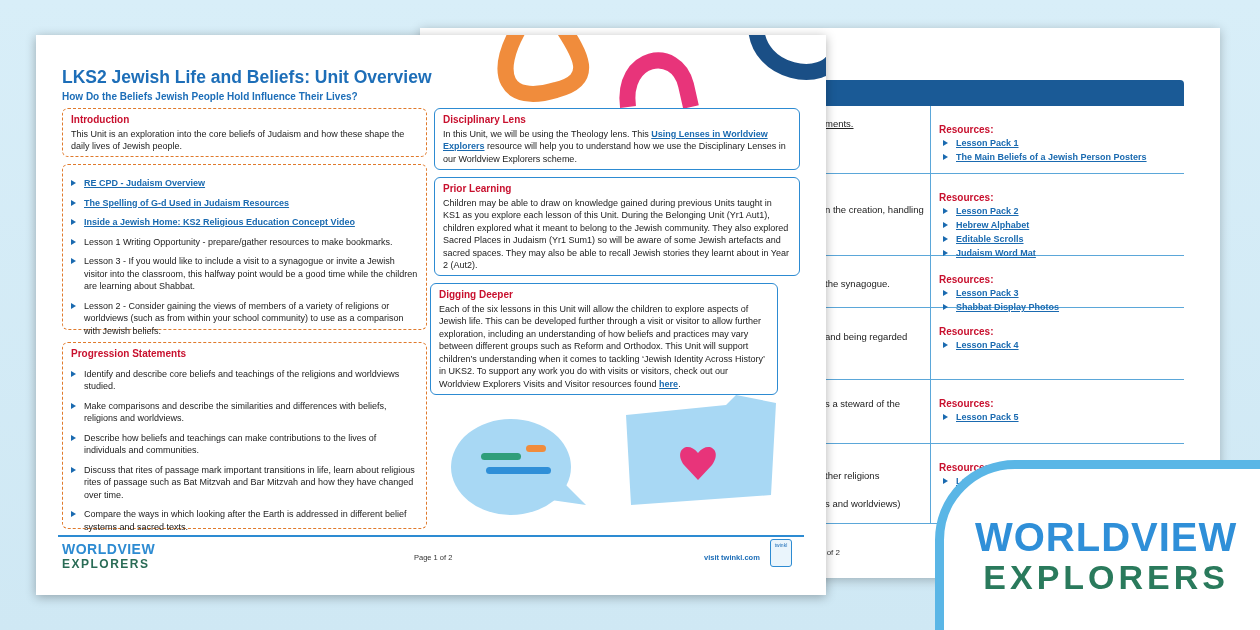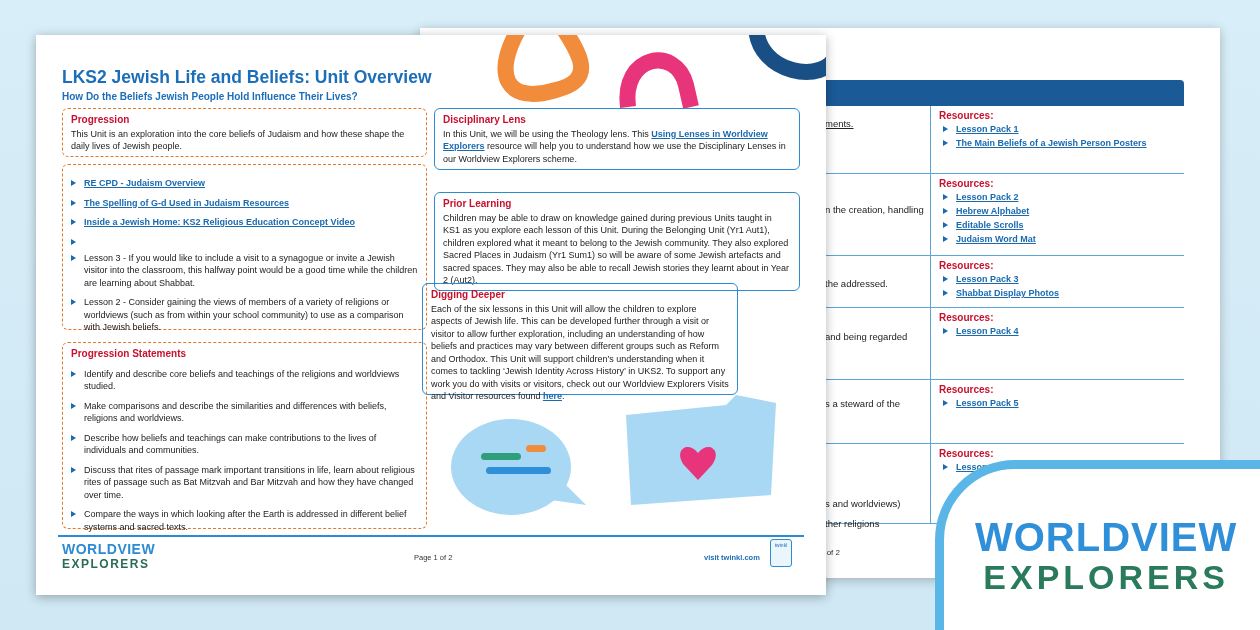--- a/index.html
+++ b/index.html
@@ -4,21 +4,21 @@
 <style>
   * { box-sizing: border-box; margin: 0; padding: 0; }
   body { width: 1260px; height: 630px; overflow: hidden; background: #d4ecf7; font-family: "Liberation Sans", sans-serif; position: relative; }
   .stage { position: absolute; inset: 0; background: linear-gradient(#d8eef8, #cfe8f4); }
 
   
   .page2 { position: absolute; left: 420px; top: 28px; width: 800px; height: 550px; background: #fff; box-shadow: 0 2px 10px rgba(0,0,0,0.25); }
   .p2-header { position: absolute; left: 400px; top: 52px; width: 364px; height: 26px; background: #1a5a96; border-radius: 4px 4px 0 0; }
   .p2-row { position: absolute; left: 400px; width: 364px; border-bottom: 1px solid #5ba7d9; }
   .p2-leftfrag { position: absolute; left: 405px; font-size: 9.5px; color: #222; white-space: nowrap; }
-  .p2-res { position: absolute; left: 510px; width: 254px; padding: 4px 8px; border-left: 1px solid #5ba7d9; }
+  .p2-res { position: absolute; left: 510px; width: 254px; padding: 18px 8px; border-left: 1px solid #5ba7d9; }
   .p2-res .rh { color: #c8102e; font-weight: bold; font-size: 10px; margin-bottom: 3px; }
   .p2-res .rl { display: flex; align-items: center; font-size: 9px; color: #1a6ab0; font-weight: bold; text-decoration: underline; margin: 2px 0 4px 4px; }
   .tri { width: 0; height: 0; border-left: 5px solid #1a6ab0; border-top: 3.5px solid transparent; border-bottom: 3.5px solid transparent; margin-right: 8px; display: inline-block; }
   .p2-footer { position: absolute; left: 400px; top: 520px; font-size: 8px; color: #333; }
 
   
   .page1 { position: absolute; left: 36px; top: 35px; width: 790px; height: 560px; background: #fff; box-shadow: 0 2px 10px rgba(0,0,0,0.3); overflow: hidden; padding-left: 42px; }
   .title { position: absolute; left: 26px; top: 32px; font-size: 17.5px; font-weight: bold; color: #1d6eb8; }
   .subtitle { position: absolute; left: 26px; top: 56px; font-size: 10px; font-weight: bold; color: #1d6eb8; }
 
@@ -82,21 +82,21 @@
           <span class="tri"></span>
           <span>Editable Scrolls</span>
         </div>
       <div class="rl">
           <span class="tri"></span>
           <span>Judaism Word Mat</span>
         </div>
     </div>
 
     <div class="p2-row" style="top:228px;height:52px;"></div>
-    <div class="p2-leftfrag" style="top:250px;">the addressed.</div>
+    <div class="p2-leftfrag" style="top:250px;">the synagogue.</div>
     <div class="p2-res" style="top:228px;height:52px;">
       <div class="rh">Resources:</div>
       <div class="rl">
           <span class="tri"></span>
           <span>Lesson Pack 3</span>
         </div>
       <div class="rl">
           <span class="tri"></span>
           <span>Shabbat Display Photos</span>
         </div>
@@ -116,21 +116,21 @@
     <div class="p2-leftfrag" style="top:370px;">s a steward of the</div>
     <div class="p2-res" style="top:352px;height:64px;">
       <div class="rh">Resources:</div>
       <div class="rl">
           <span class="tri"></span>
           <span>Lesson Pack 5</span>
         </div>
     </div>
 
     <div class="p2-row" style="top:416px;height:80px;"></div>
-    <div class="p2-leftfrag" style="top:442px;margin-top:48px;">ther religions</div>
+    <div class="p2-leftfrag" style="top:442px;">ther religions</div>
     <div class="p2-leftfrag" style="top:470px;">s and worldviews)</div>
     <div class="p2-res" style="top:416px;height:80px;">
       <div class="rh">Resources:</div>
       <div class="rl">
           <span class="tri"></span>
           <span>Lesson Pack 6</span>
         </div>
     </div>
 
     <div class="p2-footer">2 of 2</div>
@@ -151,39 +151,40 @@
       <g>
         <path d="M590 380 L 690 370 L 700 360 L 740 368 L 735 460 L 595 470 Z" fill="#a8d8f4"></path>
         <path d="M662 418 C 652 405, 637 415, 648 430 L 662 445 L 676 430 C 687 415, 672 405, 662 418 Z" fill="#e8347a"></path>
       </g>
     </svg>
 
     <div class="title">LKS2 Jewish Life and Beliefs: Unit Overview</div>
     <div class="subtitle">How Do the Beliefs Jewish People Hold Influence Their Lives?</div>
 
     <div class="box dashed" style="left:26px;top:73px;width:365px;height:49px;">
-      <div class="bh">Progression</div>
+      <div class="bh">Introduction</div>
       <div>This Unit is an exploration into the core beliefs of Judaism and how these shape the daily lives of Jewish people.</div>
     </div>
 
     <div class="box dashed" style="left:26px;top:129px;width:365px;height:166px;">
       <div class="bl">
           <span class="tri"></span>
           <span class="lnk">RE CPD - Judaism Overview</span>
         </div>
       <div class="bl">
           <span class="tri"></span>
           <span class="lnk">The Spelling of G-d Used in Judaism Resources</span>
         </div>
       <div class="bl">
           <span class="tri"></span>
           <span class="lnk">Inside a Jewish Home: KS2 Religious Education Concept Video</span>
         </div>
       <div class="bl">
           <span class="tri"></span>
+          <span>Lesson 1 Writing Opportunity - prepare/gather resources to make bookmarks.</span>
         </div>
       <div class="bl">
           <span class="tri"></span>
           <span>Lesson 3 - If you would like to include a visit to a synagogue or invite a Jewish visitor into the classroom, this halfway point would be a good time while the children are learning about Shabbat.</span>
         </div>
       <div class="bl">
           <span class="tri"></span>
           <span>Lesson 2 - Consider gaining the views of members of a variety of religions or worldviews (such as from within your school community) to use as a comparison with Jewish beliefs.</span>
         </div>
     </div>
@@ -210,26 +211,26 @@
           <span class="tri"></span>
           <span>Compare the ways in which looking after the Earth is addressed in different belief systems and sacred texts.</span>
         </div>
     </div>
 
     <div class="box solid" style="left:398px;top:73px;width:366px;height:62px;">
       <div class="bh">Disciplinary Lens</div>
       <div><span>In this Unit, we will be using the Theology lens. This </span><span class="lnk">Using Lenses in Worldview Explorers</span><span> resource will help you to understand how we use the Disciplinary Lenses in our Worldview Explorers scheme.</span></div>
     </div>
 
-    <div class="box solid" style="left:398px;top:157px;width:366px;height:99px;">
+    <div class="box solid" style="left:398px;top:142px;width:366px;height:99px;">
       <div class="bh">Prior Learning</div>
       <div>Children may be able to draw on knowledge gained during previous Units taught in KS1 as you explore each lesson of this Unit. During the Belonging Unit (Yr1 Aut1), children explored what it meant to belong to the Jewish community. They also explored Sacred Places in Judaism (Yr1 Sum1) so will be aware of some Jewish artefacts and sacred spaces. They may also be able to recall Jewish stories they learnt about in Year 2 (Aut2).</div>
     </div>
 
-    <div class="box solid" style="left:386px;top:248px;width:316px;height:112px;">
+    <div class="box solid" style="left:394px;top:248px;width:348px;height:112px;">
       <div class="bh">Digging Deeper</div>
       <div><span>Each of the six lessons in this Unit will allow the children to explore aspects of Jewish life. This can be developed further through a visit or visitor to allow further exploration, including an understanding of how beliefs and practices may vary between different groups such as Reform and Orthodox. This Unit will support children’s understanding when it comes to tackling ‘Jewish Identity Across History’ in UKS2. To support any work you do with visits or visitors, check out our Worldview Explorers Visits and Visitor resources found </span><span class="lnk">here</span><span>.</span></div>
     </div>
 
     <div class="footer-line"></div>
     <div class="footer-logo">
       <div class="fl1">WORLDVIEW</div>
       <div class="fl2">EXPLORERS</div>
     </div>
     <div class="footer-page">Page 1 of 2</div>

